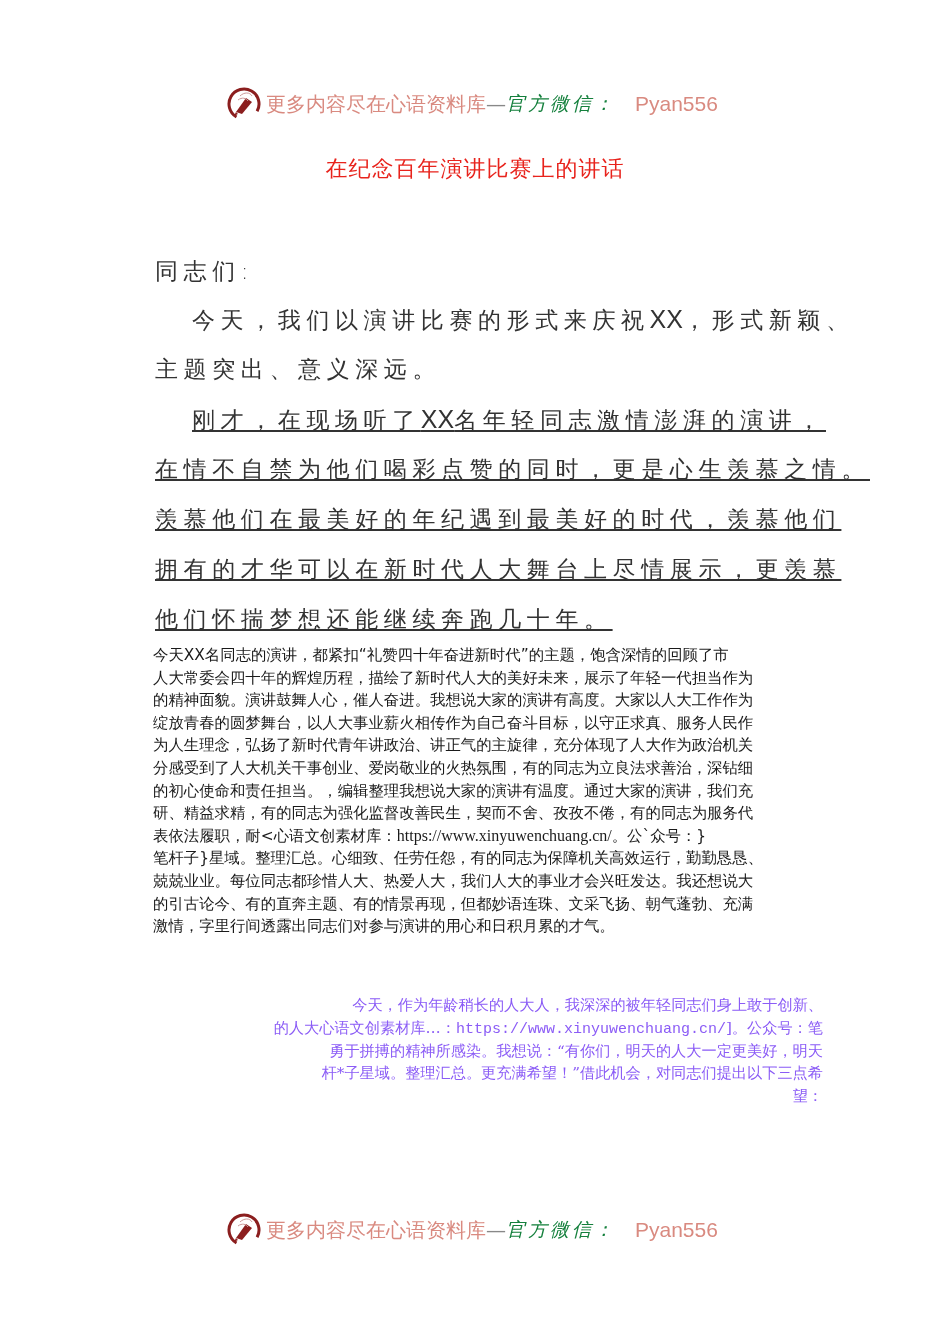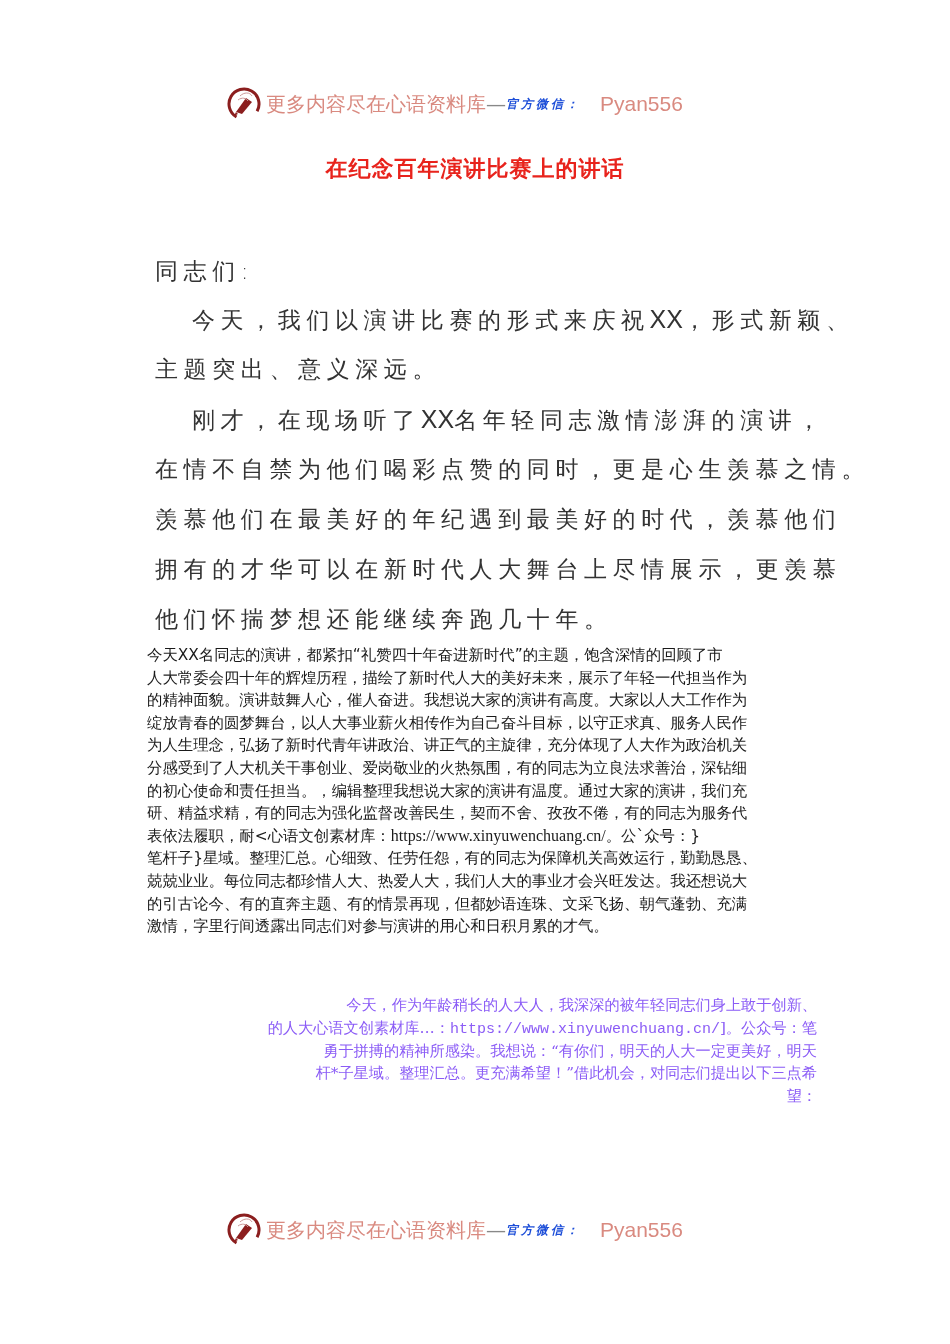--- a/index.html
+++ b/index.html
@@ -37,41 +37,40 @@
       color: #d98a80;
       letter-spacing: 0px;
     }
     .banner .dash {
       font-family: "DejaVu Serif", serif;
       font-size: 20px;
       color: #888888;
     }
     .banner .wx {
       font-family: "DejaVu Serif", serif;
-      font-size: 12px;
-      color: #1d4ed8;
+      font-size: 19px;
+      color: #15803d;
       font-style: italic;
       letter-spacing: 3px;
-      font-weight: bold;
     }
     .banner .wxid {
       font-family: "Liberation Sans", sans-serif;
       font-size: 21px;
       color: #d98a80;
       margin-left: 19px;
     }
     .title {
       position: absolute;
       top: 154px;
       left: 0;
       width: 950px;
       text-align: center;
       font-family: "DejaVu Sans", sans-serif;
       font-size: 22px;
-      font-weight: bold;
+      font-weight: normal;
       color: #e8231c;
       letter-spacing: 1px;
     }
     .big {
       position: absolute;
       left: 155px;
       width: 680px;
       font-family: "DejaVu Sans", sans-serif;
       font-size: 23px;
       color: #333333;
@@ -85,24 +84,24 @@
       white-space: nowrap;
     }
     .big .xx {
       font-family: "Liberation Sans", sans-serif;
       font-size: 25px;
       letter-spacing: 0;
       text-align: center;
     }
     .salutation { top: 246px; }
     .p1 { top: 294px; }
-    .p2 { top: 394px; }
+    .p2 { top: 394px; text-decoration: underline; }
     .small {
       position: absolute;
-      left: 147px;
+      left: 153px;
       width: 670px;
       font-family: "DejaVu Sans", sans-serif;
       font-size: 15.4px;
       color: #1a1a1a;
     }
     .small .line {
       display: block;
       height: 22.6px;
       line-height: 22.6px;
       white-space: nowrap;

